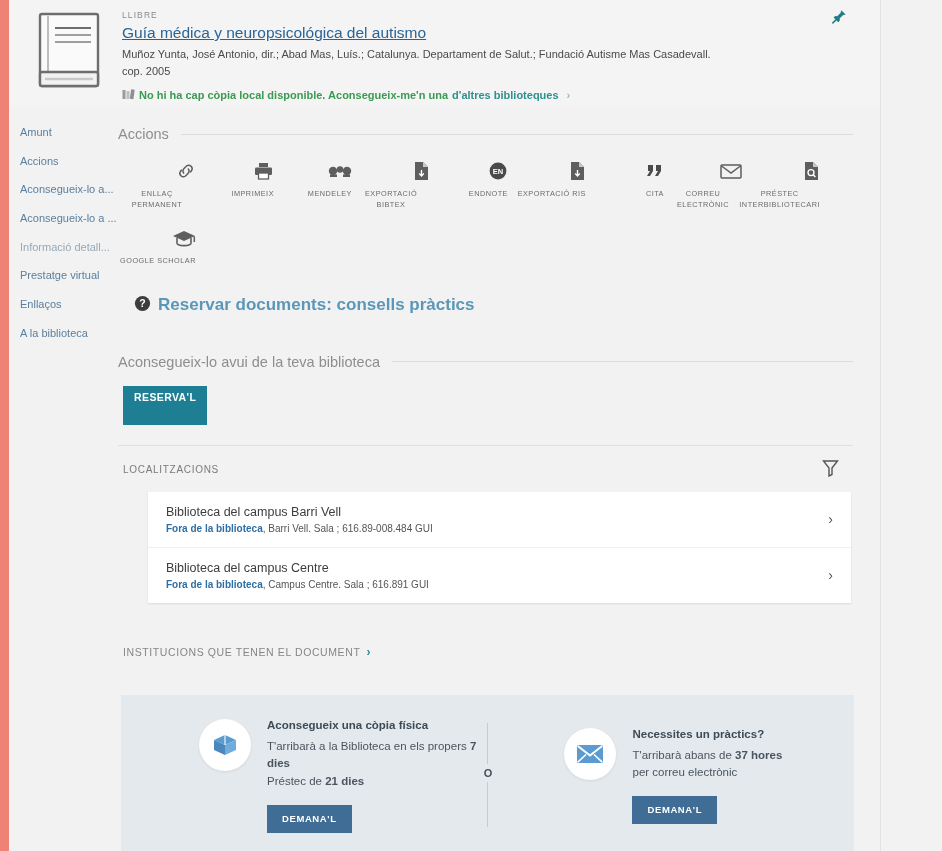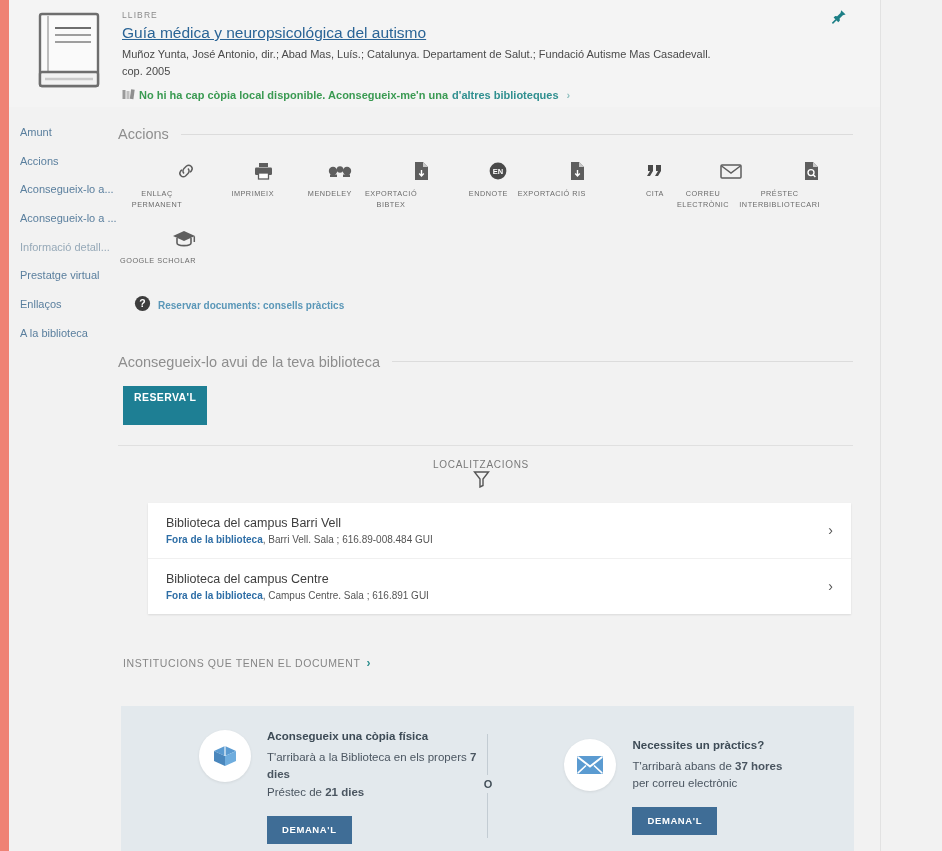--- a/index.html
+++ b/index.html
@@ -133,41 +133,41 @@
     font-size: 7.3px; letter-spacing: .5px;
     color: #6b6b6b; text-align: center;
     text-transform: uppercase; line-height: 1.5;
   }
 
   .tip-row {
     display: flex; align-items: center; gap: 7px;
     margin-top: 12px; margin-left: 16px;
     cursor: pointer;
   }
-  .tip-row .txt { font-size: 10px; color: #5a97b8; font-weight: bold; }
+  .tip-row .txt { font-size: 17px; color: #5a97b8; font-weight: bold; }
 
   
   .gi-wrap { margin-top: 38px; }
   .reserva-btn {
     display: inline-block;
     margin-top: 12px; margin-left: 5px;
     background: #1e7f94;
     color: #fff;
     font-size: 10.5px; font-weight: bold;
     letter-spacing: .4px;
     padding: 5px 11px 22px;
     border: none; cursor: pointer;
   }
 
   .loc-head {
     margin-top: 20px;
     border-top: 1px solid #e0e0e0;
     padding-top: 13px;
     display: flex; align-items: center; justify-content: space-between;
-    padding-left: 5px; padding-right: 14px; flex-direction: column;
+    padding-left: 5px; padding-right: 14px;
   }
   .loc-head .t {
     font-size: 10px; letter-spacing: .7px;
     color: #7a7a7a; text-transform: uppercase;
   }
   .filter-btn { cursor: pointer; }
 
   .loc-card {
     margin-top: 11px; margin-left: 30px;
     width: 703px;

